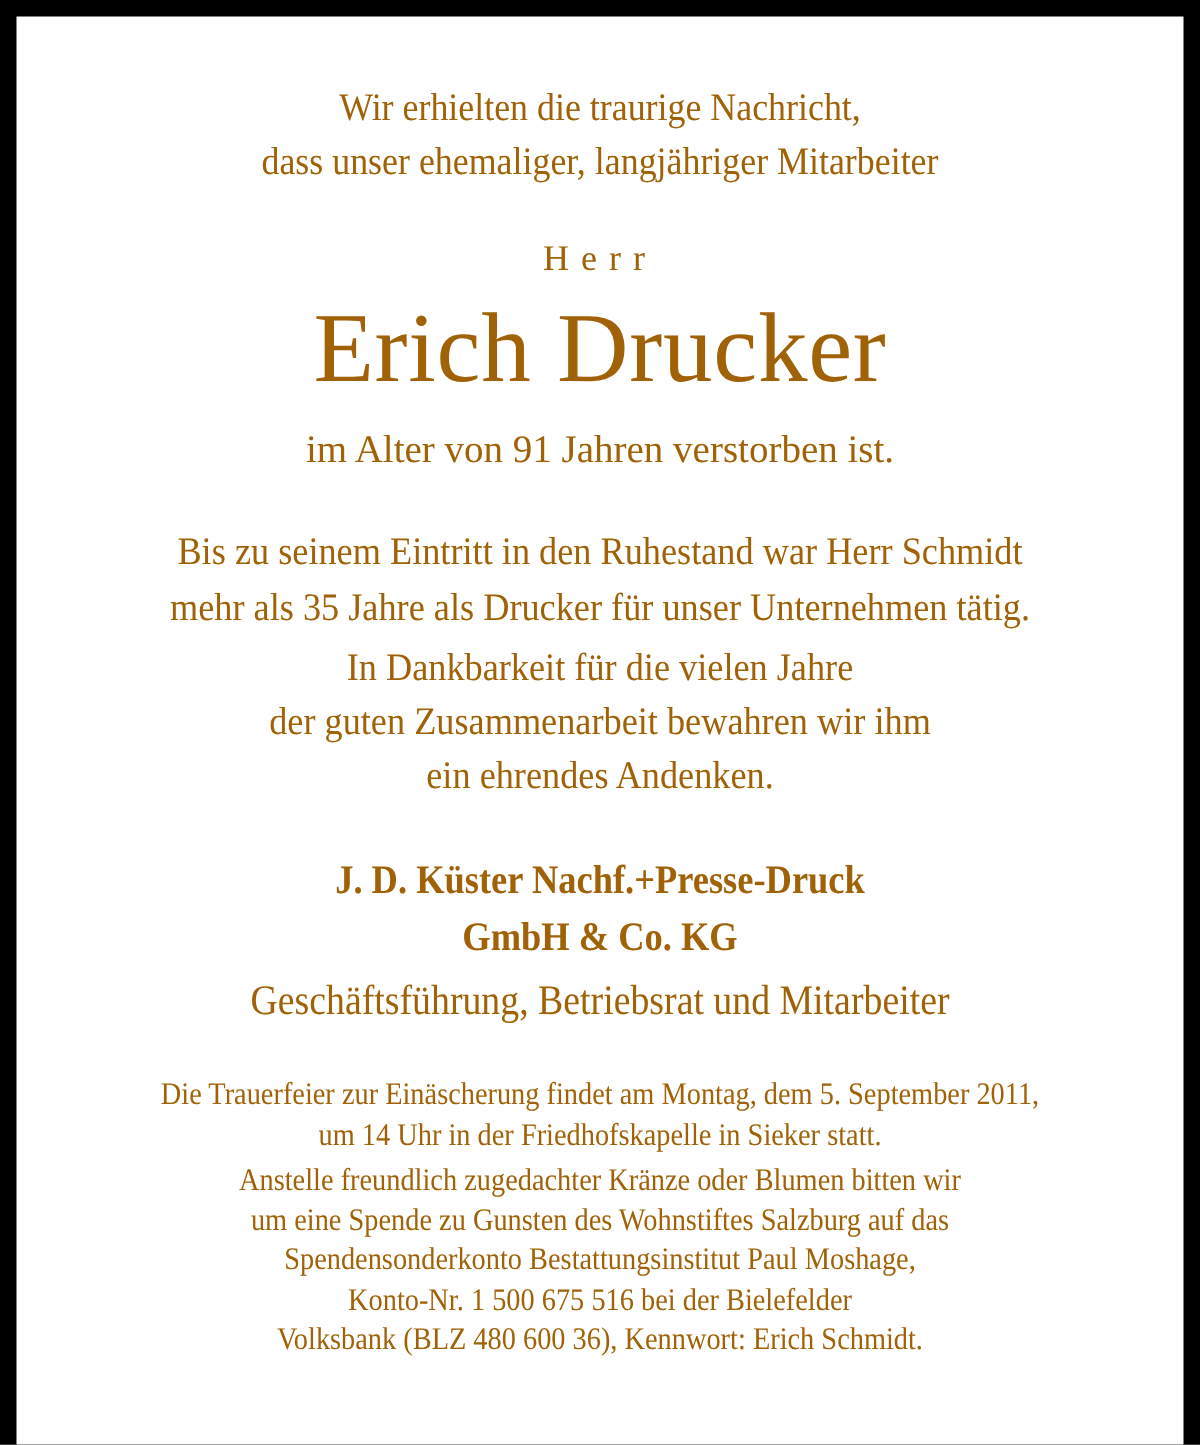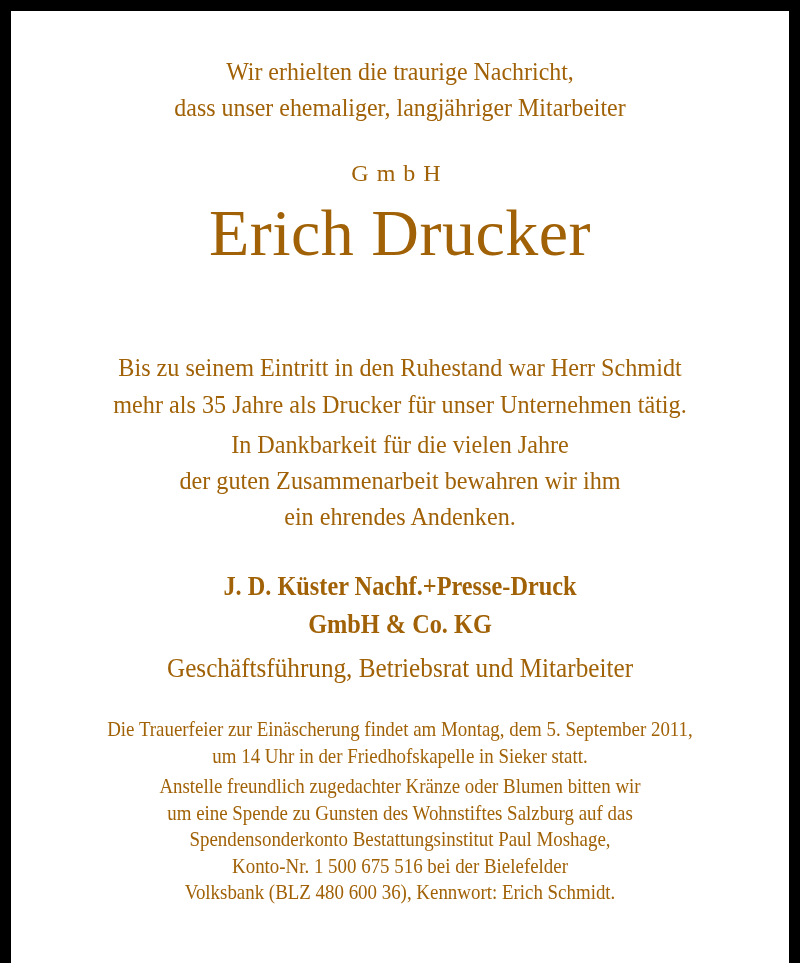--- a/index.html
+++ b/index.html
@@ -25,24 +25,25 @@
 </head>
 <body>
 
 <div class="frame">
 
   <div class="intro">
     <span class="line">Wir erhielten die traurige Nachricht,</span>
     <span class="line">dass unser ehemaliger, langjähriger Mitarbeiter</span>
   </div>
 
-  <div class="herr">GmbH</div>
+  <div class="herr">Herr</div>
 
   <div class="name">Erich Drucker</div>
 
+  <div class="age">im Alter von 91 Jahren verstorben ist.</div>
 
   <div class="career">
     <span class="line">Bis zu seinem Eintritt in den Ruhestand war Herr Schmidt</span>
     <span class="line">mehr als 35 Jahre als Drucker für unser Unternehmen tätig.</span>
   </div>
 
   <div class="thanks">
     <span class="line">In Dankbarkeit für die vielen Jahre</span>
     <span class="line">der guten Zusammenarbeit bewahren wir ihm</span>
     <span class="line">ein ehrendes Andenken.</span>

